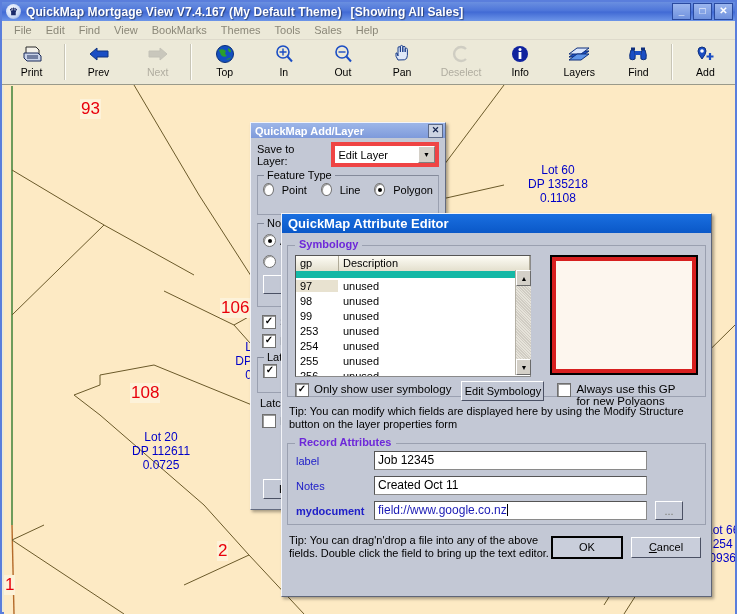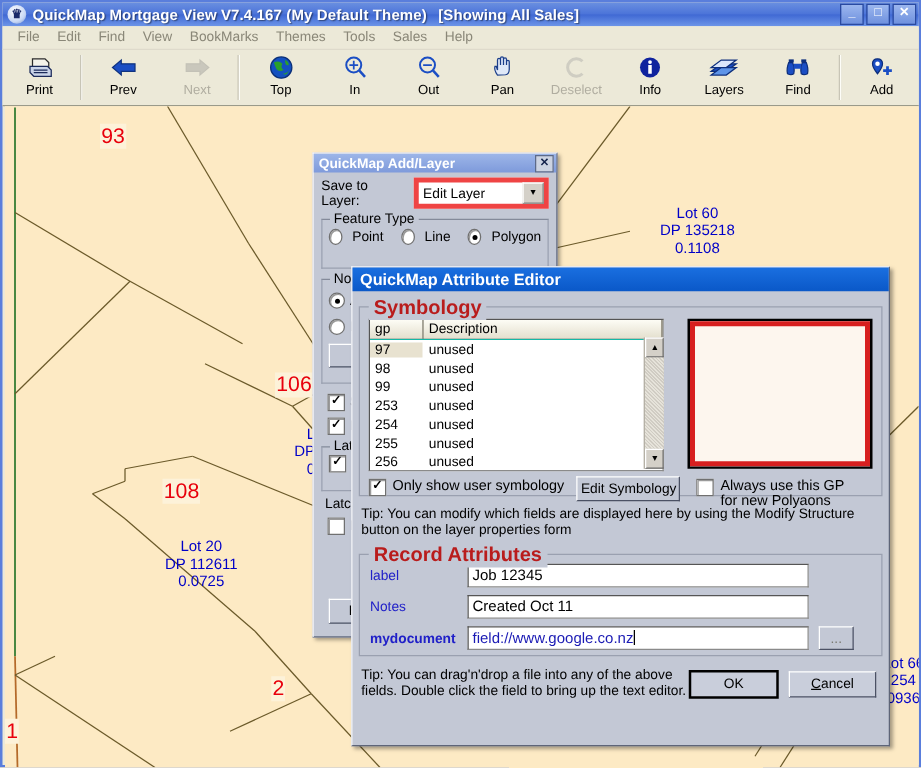--- a/index.html
+++ b/index.html
@@ -100,25 +100,25 @@
   #attred{left:279px;top:211px;width:431px;height:384px;
     background:#c3c8d5;
     border-top:1px solid #f3f4f8;border-left:1px solid #f3f4f8;
     border-right:1px solid #5e6578;border-bottom:1px solid #5e6578;}
   #attred .caption{height:19px;background:linear-gradient(to bottom,#1a6fe0,#0a58c8);
     padding-left:6px;}
   #attred .cap-txt{color:#fff;font-weight:bold;font-size:13px;}
 
   .panel{border:1px solid #9aa0b0;margin:0 5px;position:relative;}
   .panel>.pt{position:absolute;top:-8px;left:7px;background:#c3c8d5;
-    padding:0 4px;font-size:16px;font-weight:bold;color:#b91c1c;}
+    padding:0 4px;font-size:11px;font-weight:bold;color:#6d28d9;}
 
   .lv{background:#fff;border:1px solid #8a8a8a;border-top-color:#555;
     border-left-color:#555;display:flex;flex-direction:column;}
-  .lv-head{display:flex;height:15px;background:#404040;border-bottom:1px solid #14b8a6;}
+  .lv-head{display:flex;height:15px;background:#fdba74;border-bottom:7px solid #14b8a6;}
   .lv-h{border-right:1px solid #b0ab98;font-size:11px;padding-left:4px;
     line-height:14px;background:linear-gradient(to bottom,#fdfcf5,#e3dfcd);}
   .lv-rows{flex:1;overflow:hidden;}
   .lv-row{display:flex;height:15px;align-items:center;font-size:11px;}
   .lv-c1{width:38px;padding-left:4px;}
   .lv-c2{padding-left:5px;}
   .lv-row.sel .lv-c1{background:#e8e2d0;}
   .vsb{width:15px;background:#d4d0c8;display:flex;flex-direction:column;
     justify-content:space-between;border-left:1px solid #b5b1a6;}
   .sbbtn{height:14px;background:#d4d0c8;border:1px solid #fff;

